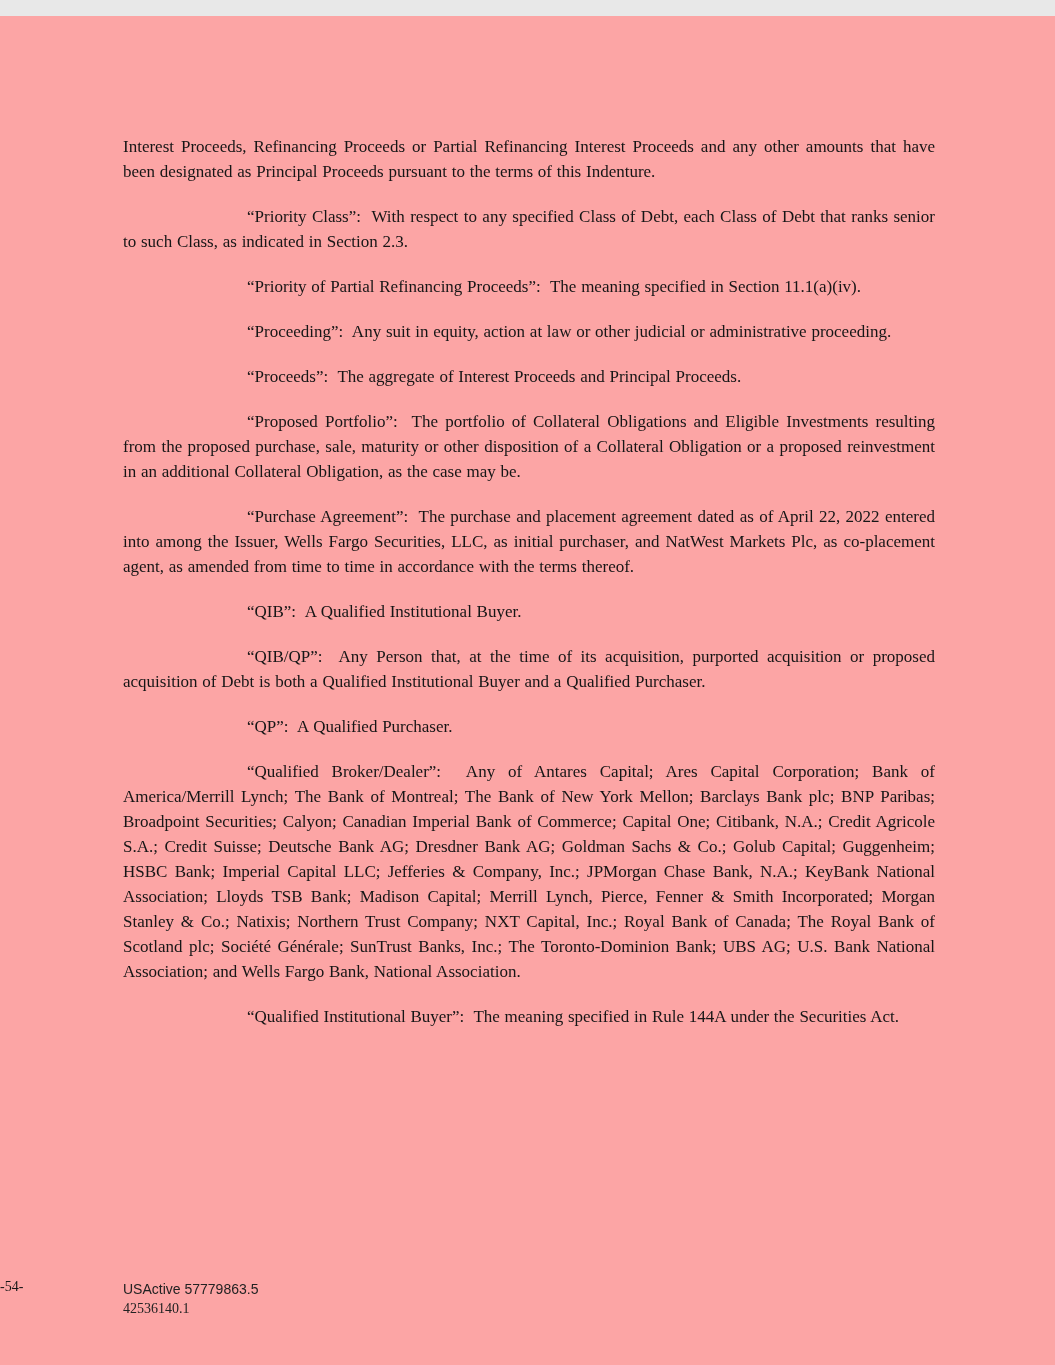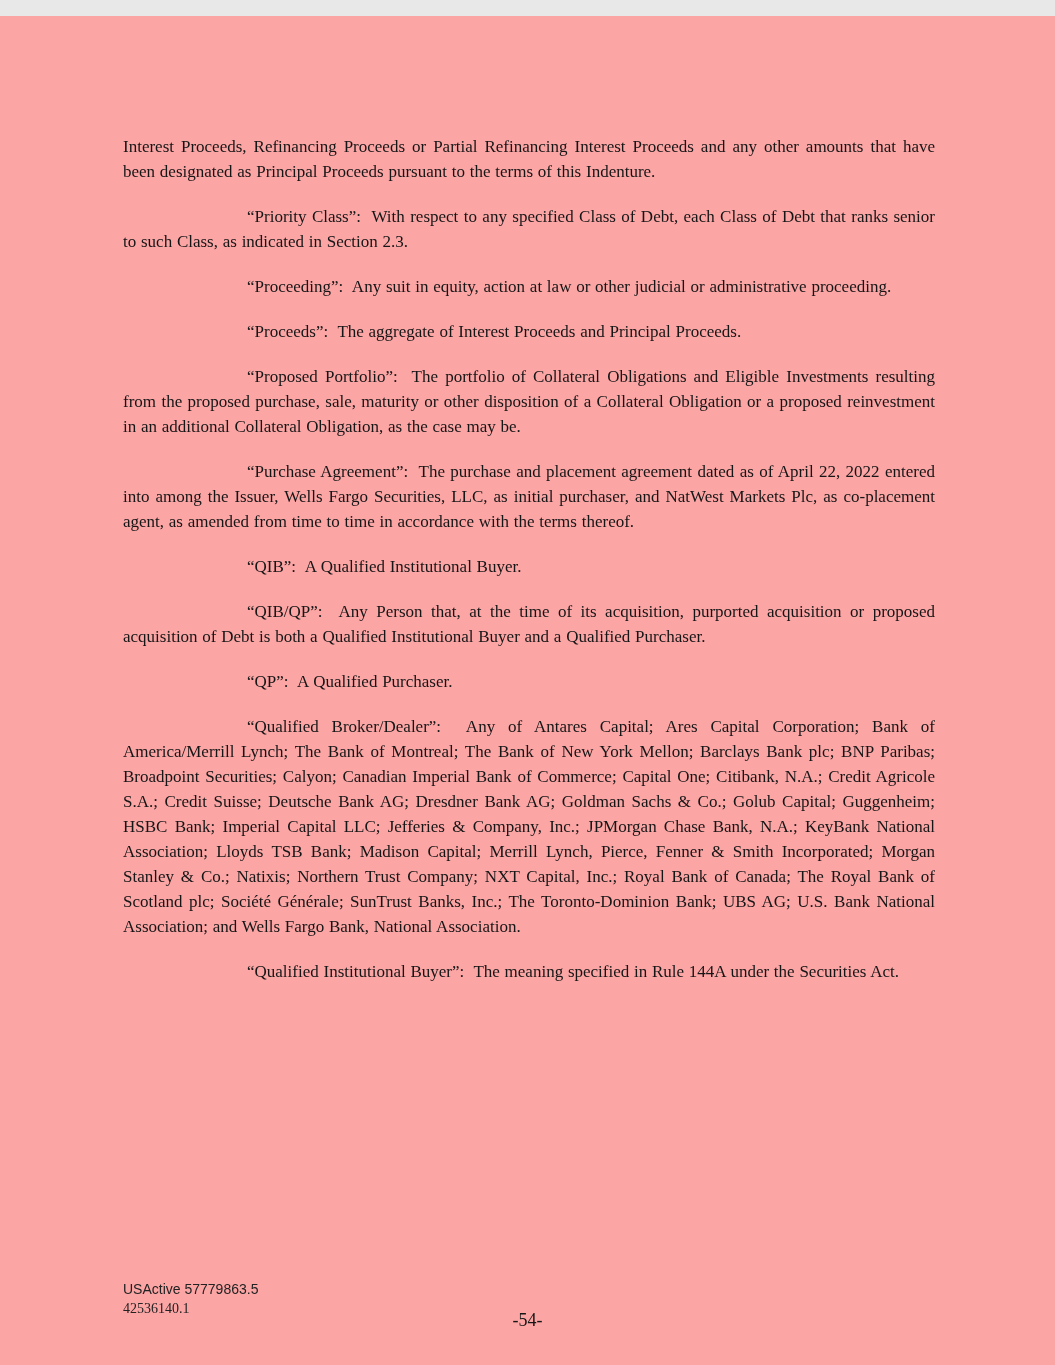--- a/index.html
+++ b/index.html
@@ -49,36 +49,37 @@
     color: #222222;
   }
   .footer-id2 {
     font-family: "Liberation Serif", serif;
     font-size: 14px;
     line-height: 19px;
     color: #222222;
   }
   .page-number {
     position: absolute;
-    top: 1294px;
+    top: 1263px;
     left: 0;
     width: 100%;
-    text-align: center;
-    font-size: 18px;
+    text-align: left;
+    font-size: 14px;
     font-family: "Liberation Serif", serif;
     color: #161616;
   }
 </style>
 </head>
 <body>
 
 <div class="page">
   <div class="content">
       <p class="para"><span class="">Interest Proceeds, Refinancing Proceeds or Partial Refinancing Interest Proceeds and any other amounts that have been designated as Principal Proceeds pursuant to the terms of this Indenture.</span></p>
       <p class="para indent"><span class="">“</span><span class="u">Priority Class</span><span class="">”:&nbsp; With respect to any specified Class of Debt, each Class of Debt that ranks senior to such Class, as indicated in </span><span class="u">Section 2.3</span><span class="">.</span></p>
+      <p class="para indent"><span class="">“</span><span class="u">Priority of Partial Refinancing Proceeds</span><span class="">”:&nbsp; The meaning specified in </span><span class="u">Section 11.1(a)(iv)</span><span class="">.</span></p>
       <p class="para indent"><span class="">“</span><span class="u">Proceeding</span><span class="">”:&nbsp; Any suit in equity, action at law or other judicial or administrative proceeding.</span></p>
       <p class="para indent"><span class="">“</span><span class="u">Proceeds</span><span class="">”:&nbsp; The aggregate of Interest Proceeds and Principal Proceeds.</span></p>
       <p class="para indent"><span class="">“</span><span class="u">Proposed Portfolio</span><span class="">”:&nbsp; The portfolio of Collateral Obligations and Eligible Investments resulting from the proposed purchase, sale, maturity or other disposition of a Collateral Obligation or a proposed reinvestment in an additional Collateral Obligation, as the case may be.</span></p>
       <p class="para indent"><span class="">“</span><span class="u">Purchase Agreement</span><span class="">”:&nbsp; The purchase and placement agreement dated as of April 22, 2022 entered into among the Issuer, Wells Fargo Securities, LLC, as initial purchaser, and NatWest Markets Plc, as co-placement agent, as amended from time to time in accordance with the terms thereof.</span></p>
       <p class="para indent"><span class="">“</span><span class="u">QIB</span><span class="">”:&nbsp; A Qualified Institutional Buyer.</span></p>
       <p class="para indent"><span class="">“</span><span class="u">QIB/QP</span><span class="">”:&nbsp; Any Person that, at the time of its acquisition, purported acquisition or proposed acquisition of Debt is both a Qualified Institutional Buyer and a Qualified Purchaser.</span></p>
       <p class="para indent"><span class="">“</span><span class="u">QP</span><span class="">”:&nbsp; A Qualified Purchaser.</span></p>
       <p class="para indent"><span class="">“</span><span class="u">Qualified Broker/Dealer</span><span class="">”:&nbsp; Any of Antares Capital; Ares Capital Corporation; Bank of America/Merrill Lynch; The Bank of Montreal; The Bank of New York Mellon; Barclays Bank plc; BNP Paribas; Broadpoint Securities; Calyon; Canadian Imperial Bank of Commerce; Capital One; Citibank, N.A.; Credit Agricole S.A.; Credit Suisse; Deutsche Bank AG; Dresdner Bank AG; Goldman Sachs &amp; Co.; Golub Capital; Guggenheim; HSBC Bank; Imperial Capital LLC; Jefferies &amp; Company, Inc.; JPMorgan Chase Bank, N.A.; KeyBank National Association; Lloyds TSB Bank; Madison Capital; Merrill Lynch, Pierce, Fenner &amp; Smith Incorporated; Morgan Stanley &amp; Co.; Natixis; Northern Trust Company; NXT Capital, Inc.; Royal Bank of Canada; The Royal Bank of Scotland plc; Société Générale; SunTrust Banks, Inc.; The Toronto-Dominion Bank; UBS AG; U.S. Bank National Association; and Wells Fargo Bank, National Association.</span></p>
       <p class="para indent"><span class="">“</span><span class="u">Qualified Institutional Buyer</span><span class="">”:&nbsp; The meaning specified in Rule 144A under the Securities Act.</span></p>
     </div>

